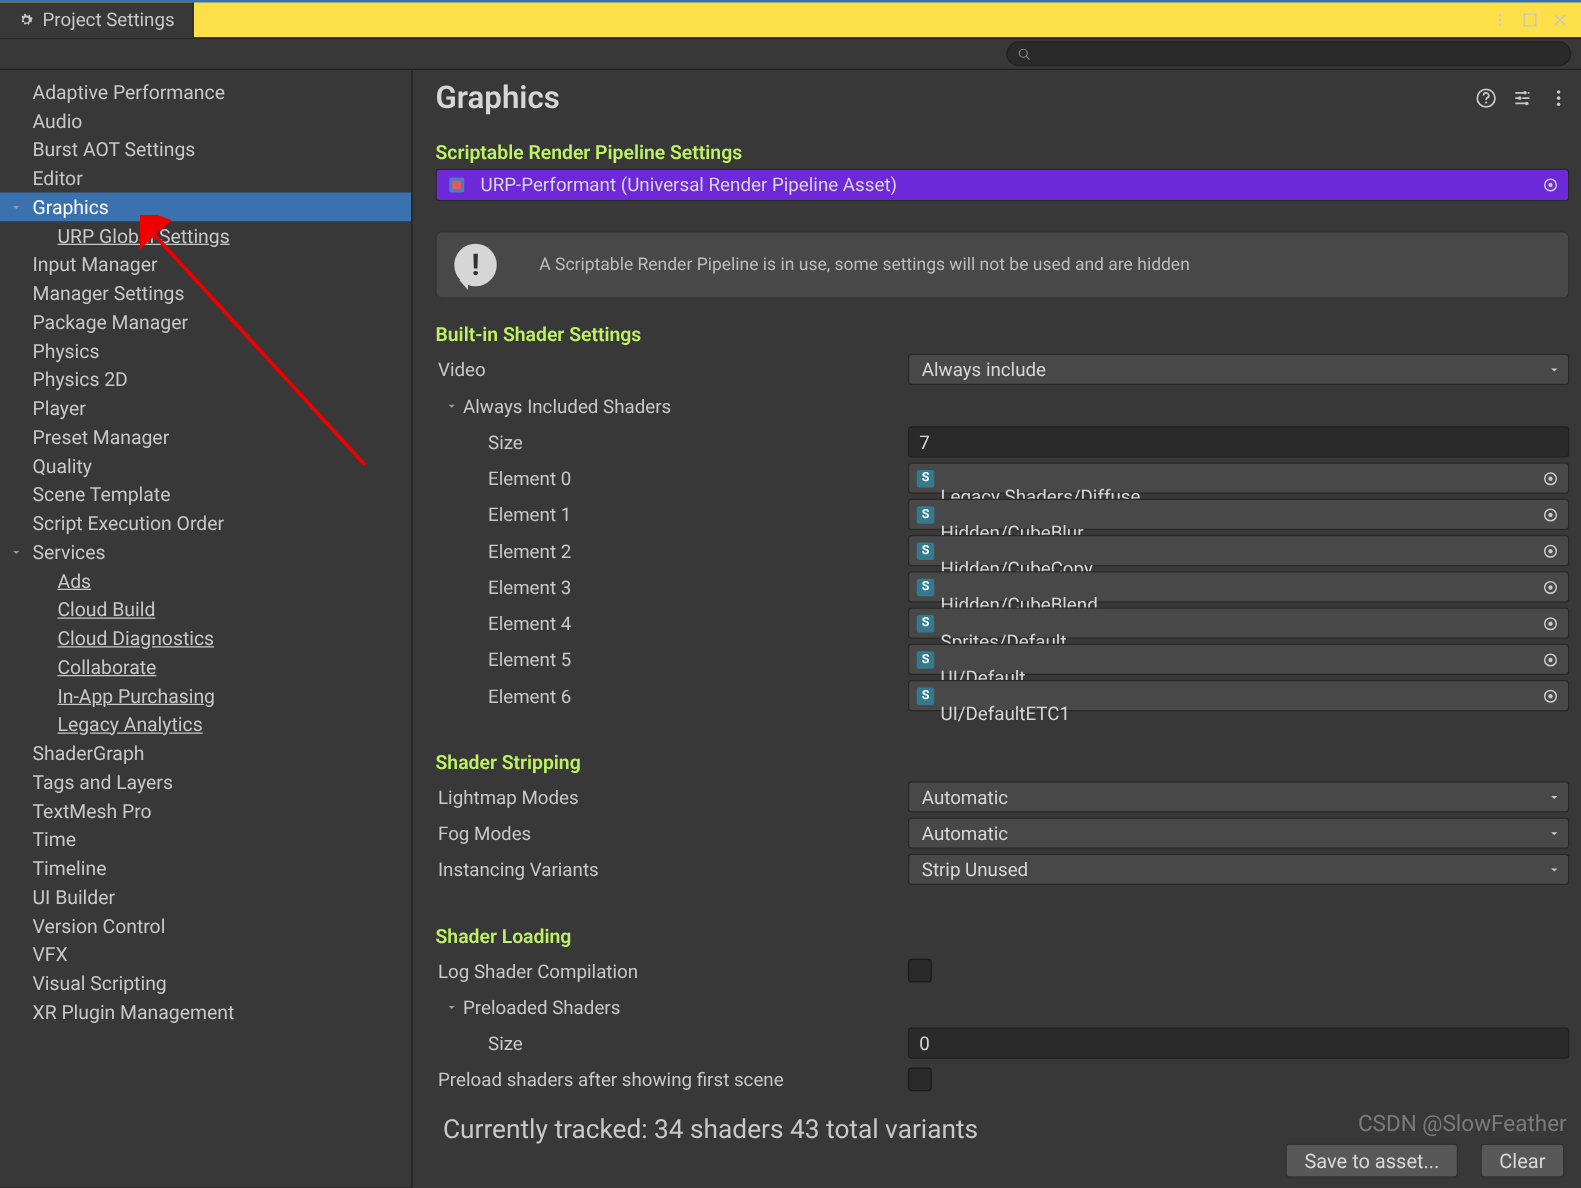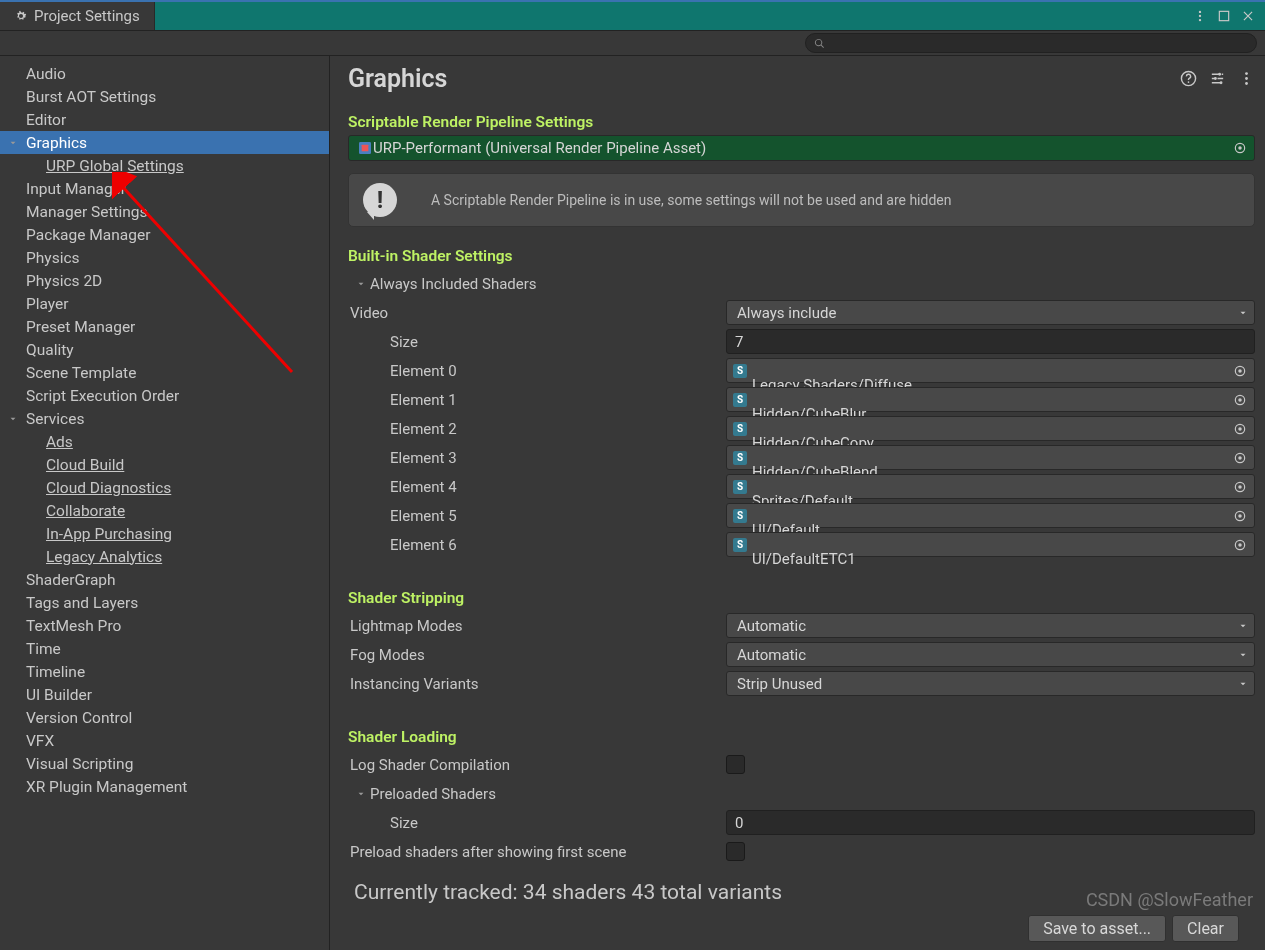--- a/index.html
+++ b/index.html
@@ -8,21 +8,21 @@
   background: #282828;
   color: #c8c8c8;
   font-size: 15px;
   width: 1265px;
   height: 950px;
   overflow: hidden;
   position: relative;
 }
 .window-tabs {
   height: 30px;
-  background: #0f766e;
+  background: #fde047;
   border-top: 2px solid #3a72b0;
   display: flex;
   align-items: stretch;
 }
 .tab {
   background: #383838;
   padding: 0 14px;
   display: flex;
   align-items: center;
   gap: 6px;
@@ -96,29 +96,29 @@
 .hdr {
   display: flex;
   align-items: center;
   margin-bottom: 14px;
 }
 .hdr h1 { font-size: 25px; font-weight: 600; color: #d6d6d6; flex:1; }
 .hdr-icons { display:flex; gap:12px; align-items:center; }
 .hdr-icons .hic { width:17px; height:17px; fill:#c8c8c8; cursor:pointer; }
 .section-title { font-size:15.5px; font-weight:600; color:#bef264; margin: 20px 0 4px 0; }
 .obj-field {
-  background: #14532d;
+  background: #6d28d9;
   border: 1px solid #282828;
   border-radius: 3px;
   height: 26px;
   display: flex;
   align-items: center;
   padding: 0 4px 0 8px;
-  gap: 0;
-  margin-bottom: 12px;
+  gap: 11px;
+  margin-bottom: 24px;
 }
 .obj-field .txt { flex:1; color:#d6d6d6; font-size:15px; }
 .picker {
   width: 20px; height:20px; display:flex; align-items:center; justify-content:center;
   cursor:pointer;
 }
 .picker svg { width:14px; height:14px; fill:#c8c8c8; }
 .info-box {
   background: #484848;
   border: 1px solid #333;
@@ -179,21 +179,21 @@
 }
 .shader-ic { width:14px; height:14px; background:#347a8f; border-radius:2px; display:flex; align-items:center; justify-content:center; flex-shrink:0;}
 .shader-ic span { color:#fff; font-size:10px; font-weight:700; }
 .shader-field .stxt { flex:1; color:#d6d6d6; font-size:15px;margin-top:28px; }
 .checkbox {
   width:19px; height:19px; background:#2a2a2a; border:1px solid #1a1a1a; border-radius:3px;
   cursor:pointer;
 }
 .spacer { height: 10px; }
 .status-line { padding: 14px 0 6px 6px; color:#c8c8c8; font-size:21px; }
-.btn-row { position:absolute; right:26px; bottom:8px; display:flex; gap:6px;align-items:center; }
+.btn-row { position:absolute; right:14px; bottom:8px; display:flex; gap:18px;align-items:center; }
 .btn {
   background:#585858; border:1px solid #303030; border-radius:3px;
   padding: 3px 14px; color:#d8d8d8; font-size:16px; cursor:pointer;
 }
 .watermark {
   position:absolute; right:12px; bottom:40px; color:#7a7a7a; font-size:18px;
 }
 .arrow-annot {
   position:absolute; left:112px; top:172px; pointer-events:none;
 }
@@ -228,20 +228,21 @@
   <div class="search-box">
     <svg viewBox="0 0 24 24">
         <path d="M10 2a8 8 0 1 0 4.9 14.3l5.4 5.4 1.4-1.4-5.4-5.4A8 8 0 0 0 10 2zm0 2a6 6 0 1 1 0 12 6 6 0 0 1 0-12z"></path>
       </svg>
   </div>
 </div>
 
 <div class="main">
 
   <div class="sidebar" id="sidebar">
+      <div class="sb-item"><span>Adaptive Performance</span></div>
       <div class="sb-item"><span>Audio</span></div>
       <div class="sb-item"><span>Burst AOT Settings</span></div>
       <div class="sb-item"><span>Editor</span></div>
       <div class="sb-item sel"><span class="caret"><svg viewBox="0 0 24 24">
             <path d="M6 9l6 6 6-6"></path>
           </svg></span><span>Graphics</span></div>
       <div class="sb-item d1"><span>URP Global Settings</span></div>
       <div class="sb-item"><span>Input Manager</span></div>
       <div class="sb-item"><span>Manager Settings</span></div>
       <div class="sb-item"><span>Package Manager</span></div>
@@ -312,40 +313,40 @@
     </div>
 
     <div class="info-box">
       <div class="bubble">
           <span>!</span>
         </div>
       <div class="msg">A Scriptable Render Pipeline is in use, some settings will not be used and are hidden</div>
     </div>
 
     <div class="section-title">Built-in Shader Settings</div>
+    <div class="row">
+      <div class="lbl">Video</div>
+      <div class="ctrl">
+        <div class="dropdown">
+          <span class="dd-txt">Always include</span>
+          <svg viewBox="0 0 24 24">
+              <path d="M6 9l6 6 6-6"></path>
+            </svg>
+        </div>
+      </div>
+    </div>
     <div class="row i1">
       <div class="lbl">
         <span class="caret"><svg viewBox="0 0 24 24">
               <path d="M6 9l6 6 6-6"></path>
             </svg></span>
         <span>Always Included Shaders</span>
       </div>
       <div class="ctrl"></div>
     </div>
-    <div class="row">
-      <div class="lbl">Video</div>
-      <div class="ctrl">
-        <div class="dropdown">
-          <span class="dd-txt">Always include</span>
-          <svg viewBox="0 0 24 24">
-              <path d="M6 9l6 6 6-6"></path>
-            </svg>
-        </div>
-      </div>
-    </div>
     <div class="row i2">
       <div class="lbl">Size</div>
       <div class="ctrl">
           <div class="textfield">
             <span>7</span>
           </div>
         </div>
     </div>
     <div id="shader-elements">
         <div class="row i2 shader-row">

